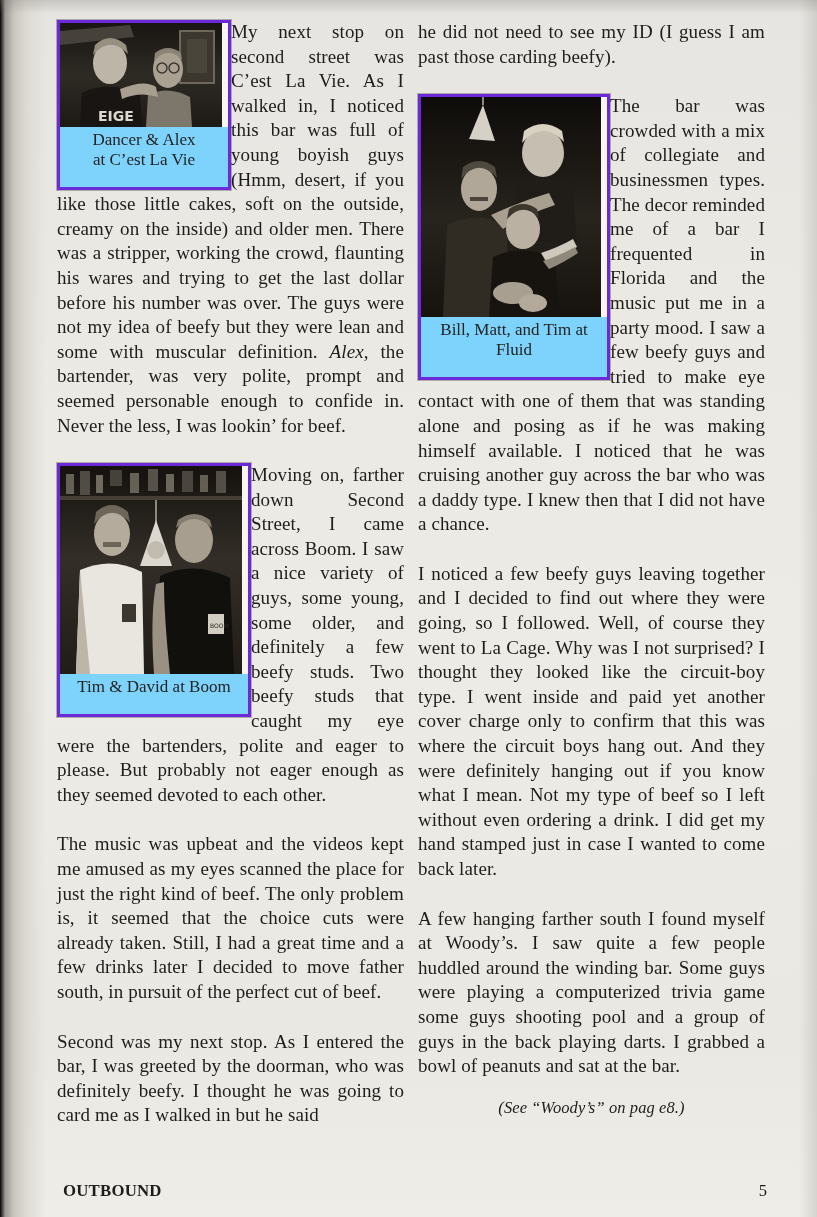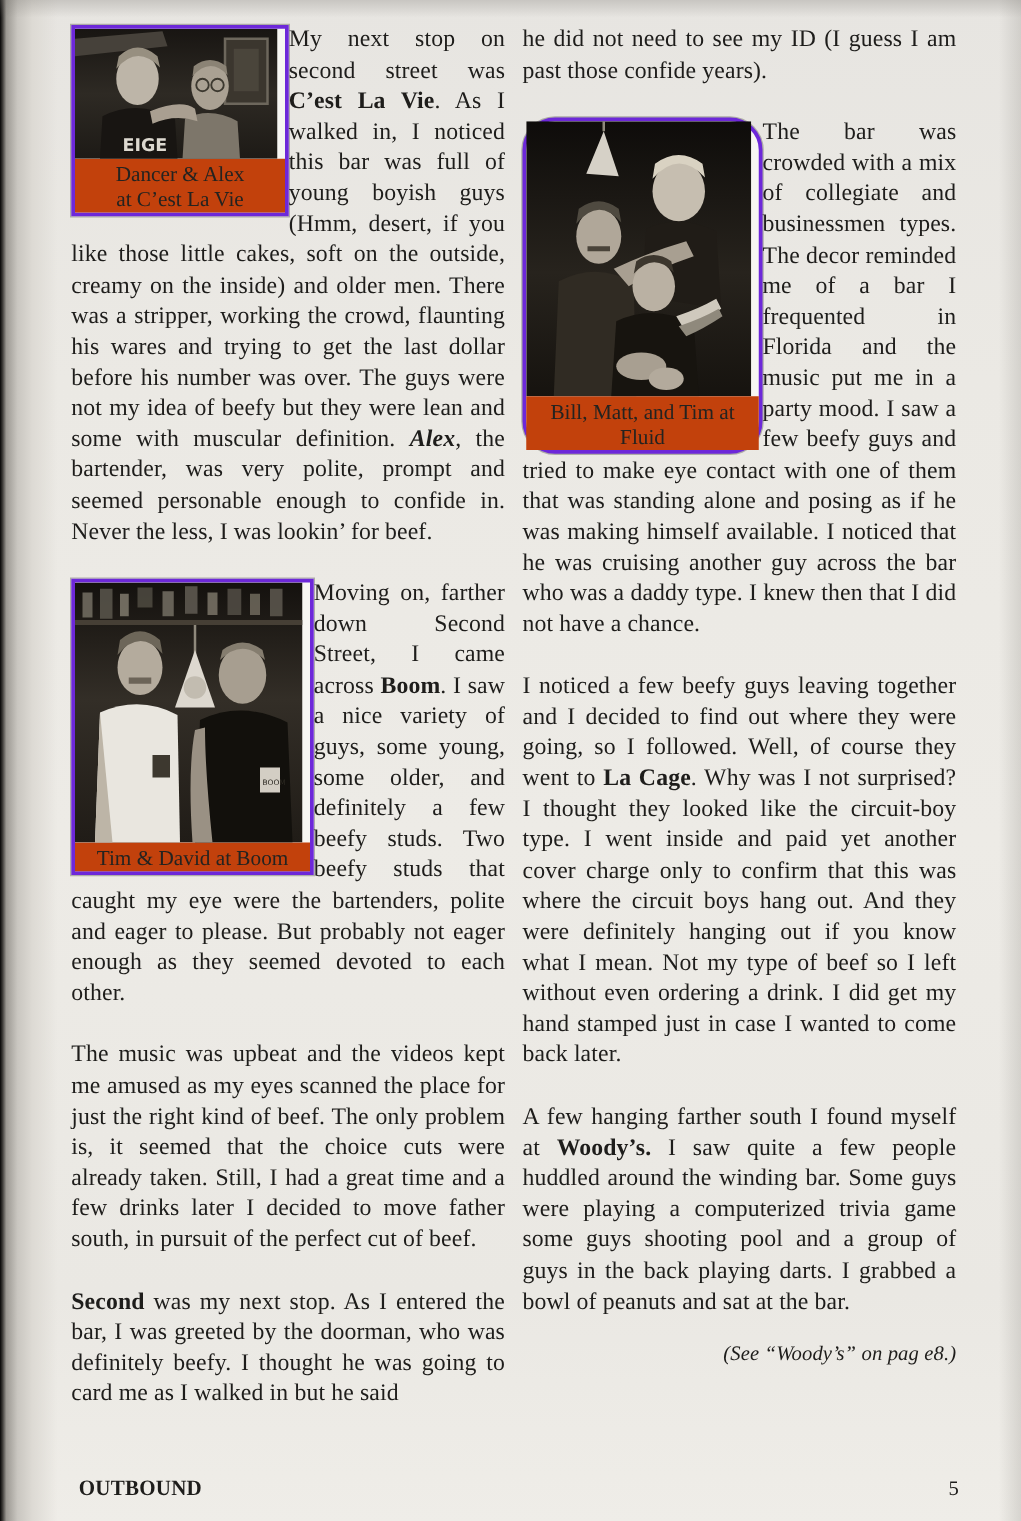--- a/index.html
+++ b/index.html
@@ -30,36 +30,36 @@
     display:flex;gap:14px;
   }
   .col{width:347px;}
   .col p{
     margin:0 0 25px 0;
     font-size:19px;line-height:24.6px;
     text-align:justify;
     letter-spacing:.1px;
   }
   .col p.note{
-    font-style:italic;font-size:16.5px;line-height:20px;margin-top:-6px;text-align:right;
-  }
-  b,.seg-b{font-weight:bold;}
+    font-style:italic;font-size:16.5px;line-height:20px;margin-top:-6px;text-align:center;
+  }
+  b,.seg-b{font-weight:normal;}
   
   figure.photo{
     margin:0;float:left;background:#f7f6f2;
     border:3px solid #6d28d9;box-shadow:0 0 0 1px rgba(60,58,54,.35);
   }
   figure.photo svg{display:block;}
   figure.photo figcaption{
-    background:#c2410c;text-align:center;
-    font-size:17px;line-height:20px;padding:3px 2px 0 2px;color:#242320;
+    background:#7dd3fc;text-align:center;
+    font-size:17px;line-height:20px;padding:3px 2px 17px 2px;color:#242320;
   }
   .photo-cest{width:168px;margin:2px 15px 8px 0;}
   .photo-boom{width:188px;margin:4px 15px 8px 0;}
-  .photo-fluid{width:186px;margin:22px 15px 8px 0;border-radius:26px;}
+  .photo-fluid{width:186px;margin:22px 15px 8px 0;}
   .footer{
     position:absolute;left:63px;right:50px;top:1180px;
     display:flex;justify-content:space-between;align-items:center;
   }
   .footer .mag{
     font-weight:bold;font-size:17.5px;letter-spacing:.2px;
     transform:scaleX(.96);transform-origin:left;
   }
   .footer .pageno{font-size:16.5px;}
 </style>
@@ -154,21 +154,21 @@
     <p><span>Moving on, farther down Second Street, I came across </span><span class="seg-b">Boom</span><span>.  I saw a nice variety of guys, some young, some older, and definitely a few beefy studs.  Two beefy studs that caught my eye were the bartenders, polite and eager to please.  But probably not eager enough as they seemed devoted to each other.</span></p>
 
     <p><span>The music was upbeat and the videos kept me amused as my eyes scanned the place for just the right kind of beef.   The only problem is, it seemed that the choice cuts were already taken.  Still, I had a great time and a few drinks later I decided to move father south, in pursuit of the perfect cut of beef.</span></p>
 
     <p><span class="seg-b">Second</span><span> was my next stop.  As I entered the bar, I was greeted by the doorman, who was definitely beefy.  I thought he was going to card me as I walked in but he said</span></p>
 
   </div>
 
   <div class="col">
 
-    <p><span>he did not need to see my ID (I guess I am past those confide years).</span></p>
+    <p><span>he did not need to see my ID (I guess I am past those carding beefy).</span></p>
 
     <figure class="photo photo-fluid">
       <svg width="180" height="220" viewBox="0 0 180 220">
         <defs>
           <linearGradient id="bg3" x1="0" y1="0" x2="0" y2="1">
             <stop offset="0" stop-color="#0e0c0a"></stop>
               <stop offset=".55" stop-color="#27231d"></stop>
               <stop offset="1" stop-color="#16130f"></stop>
           </linearGradient>
         </defs>

